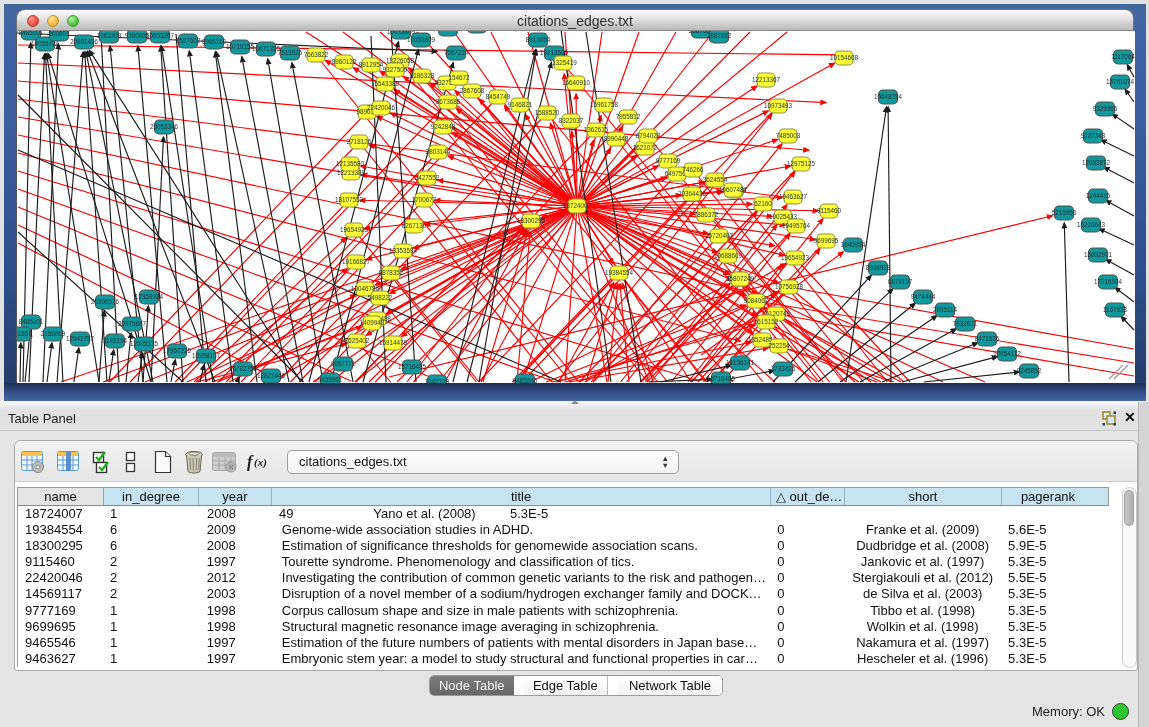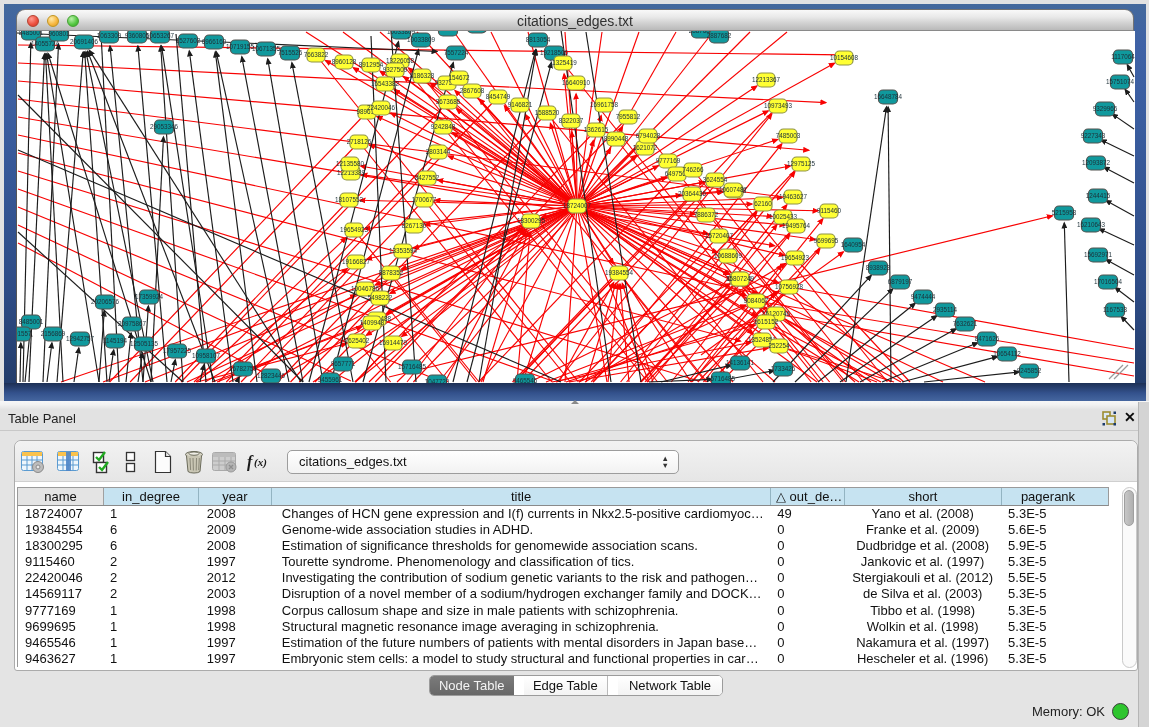--- a/index.html
+++ b/index.html
@@ -1036,21 +1036,20 @@
     <div class="h3">title</div>
       <div class="h4">△ out_de…</div>
       <div class="h5">short</div>
       <div class="h6">pagerank</div>
     </div>
   <div id="tbody">
 <div class="tr">
         <div class="c0">18724007</div>
         <div class="c1">1</div>
         <div class="c2">2008</div>
-        <div class="c3">Changes of HCN gene expression and I(f) currents in Nkx2.5‑positive cardiomyoc…</div>
         <div class="c4">49</div>
         <div class="c5">Yano et al. (2008)</div>
         <div class="c6">5.3E-5</div>
       </div>
 <div class="tr">
         <div class="c0">19384554</div>
         <div class="c1">6</div>
         <div class="c2">2009</div>
         <div class="c3">Genome‑wide association studies in ADHD.</div>
         <div class="c4">0</div>
@@ -1072,21 +1071,21 @@
         <div class="c2">1997</div>
         <div class="c3">Tourette syndrome. Phenomenology and classification of tics.</div>
         <div class="c4">0</div>
         <div class="c5">Jankovic et al. (1997)</div>
         <div class="c6">5.3E-5</div>
       </div>
 <div class="tr">
         <div class="c0">22420046</div>
         <div class="c1">2</div>
         <div class="c2">2012</div>
-        <div class="c3">Investigating the contribution of sodium genetic variants to the risk and pathogen…</div>
+        <div class="c3">Investigating the contribution of common genetic variants to the risk and pathogen…</div>
         <div class="c4">0</div>
         <div class="c5">Stergiakouli et al. (2012)</div>
         <div class="c6">5.5E-5</div>
       </div>
 <div class="tr">
         <div class="c0">14569117</div>
         <div class="c1">2</div>
         <div class="c2">2003</div>
         <div class="c3">Disruption of a novel member of a sodium/hydrogen exchanger family and DOCK…</div>
         <div class="c4">0</div>
@@ -1117,21 +1116,21 @@
         <div class="c2">1997</div>
         <div class="c3">Estimation of the future numbers of patients with mental disorders in Japan base…</div>
         <div class="c4">0</div>
         <div class="c5">Nakamura et al. (1997)</div>
         <div class="c6">5.3E-5</div>
       </div>
 <div class="tr">
         <div class="c0">9463627</div>
         <div class="c1">1</div>
         <div class="c2">1997</div>
-        <div class="c3">Embryonic stem cells: a model to study structural and functional properties in car…</div>
+        <div class="c3">Embryonic stem year: a model to study structural and functional properties in car…</div>
         <div class="c4">0</div>
         <div class="c5">Hescheler et al. (1996)</div>
         <div class="c6">5.3E-5</div>
       </div>
   </div>
   <div id="vscroll"></div>
     <div id="vthumb"></div>
 </div>
 <div id="tabs">
     <div class="seg on">Node Table</div>

